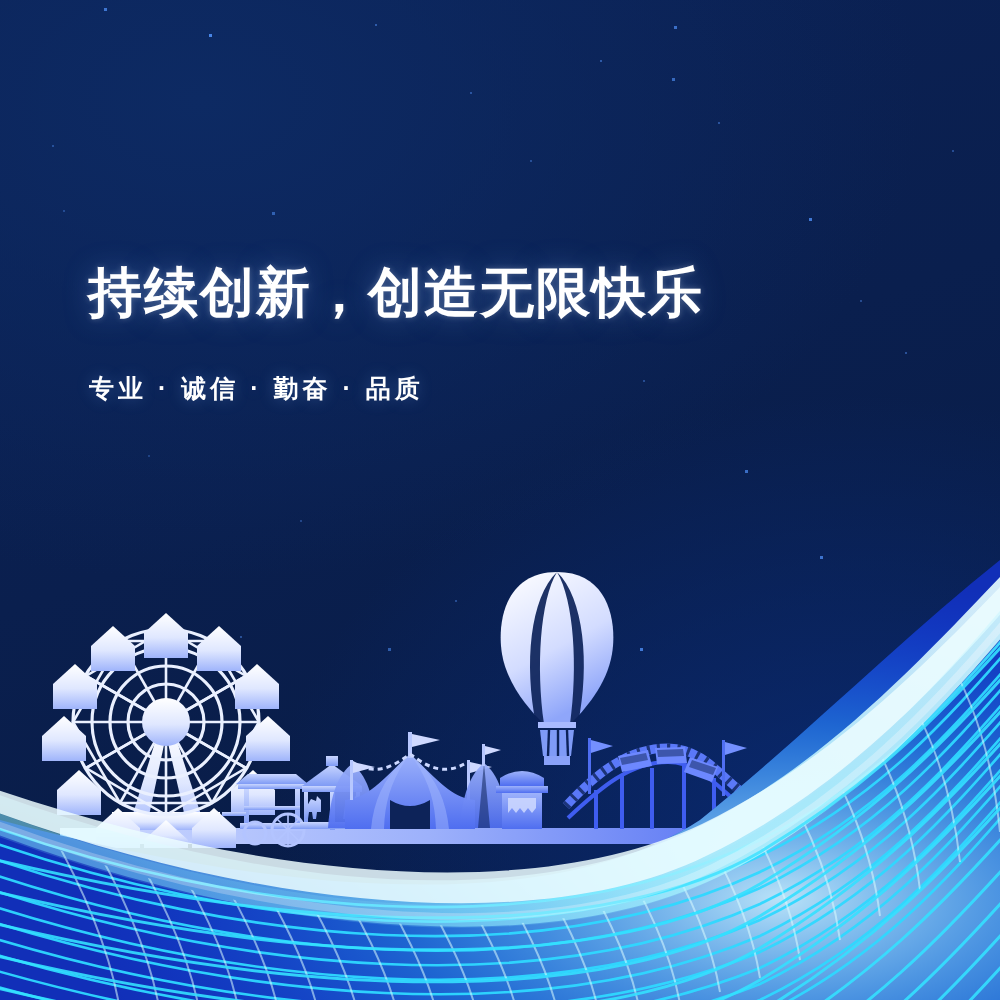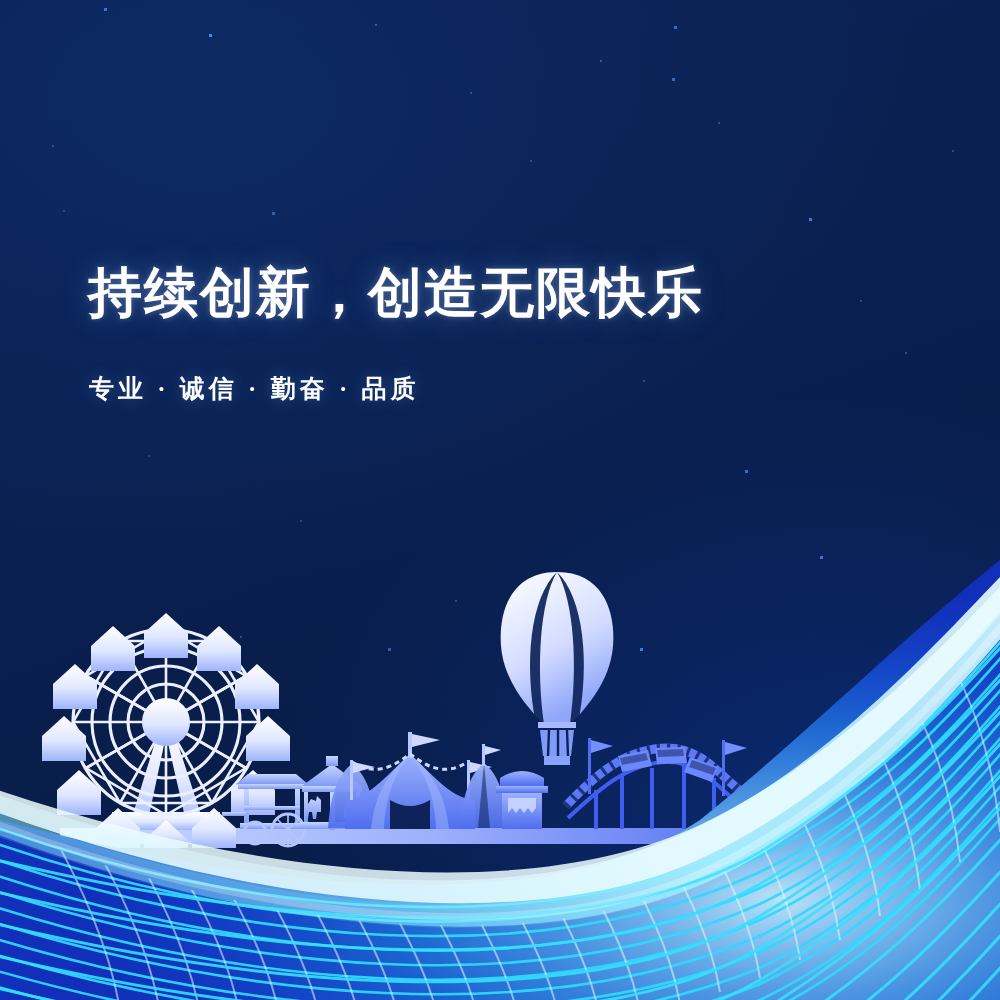--- a/index.html
+++ b/index.html
@@ -20,21 +20,20 @@
     left:88px;top:263px;
     font-size:54px;font-weight:bold;color:#ffffff;
     letter-spacing:2px;line-height:1.1;white-space:nowrap;
     text-shadow:0 0 28px rgba(120,175,255,.35),0 0 6px rgba(255,255,255,.25);
   }
   .subline{
     left:89px;top:372px;
     font-size:25px;font-weight:bold;color:#ffffff;
     letter-spacing:4px;white-space:nowrap;
     text-shadow:0 0 16px rgba(120,175,255,.3);
-    font-family:Liberation Serif, serif;
   }
 </style>
 </head>
 <body>
 
 <div id="stage">
 
   <svg class="layer" viewBox="0 0 1000 1000">
     <g fill="#4f8ff5">
       <rect x="104" y="8" width="3" height="3" opacity=".75"></rect>

